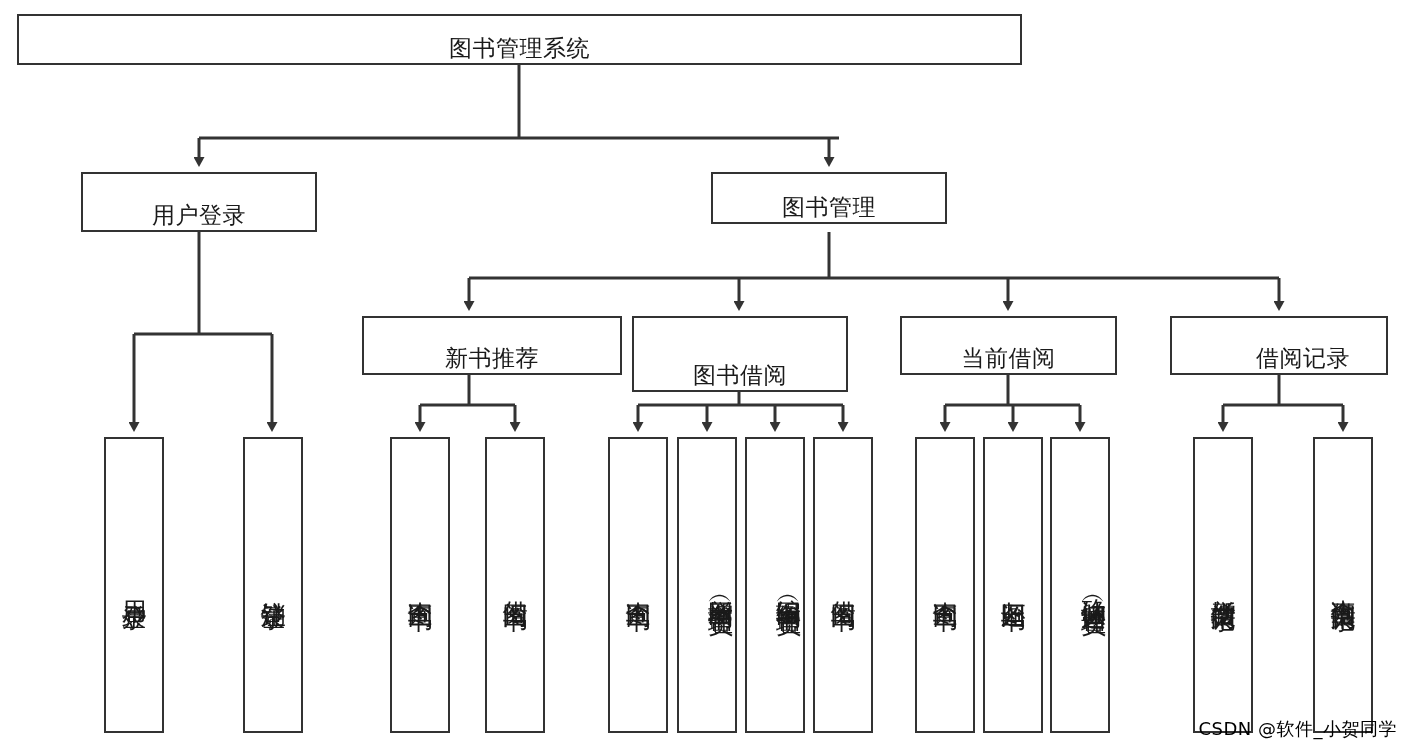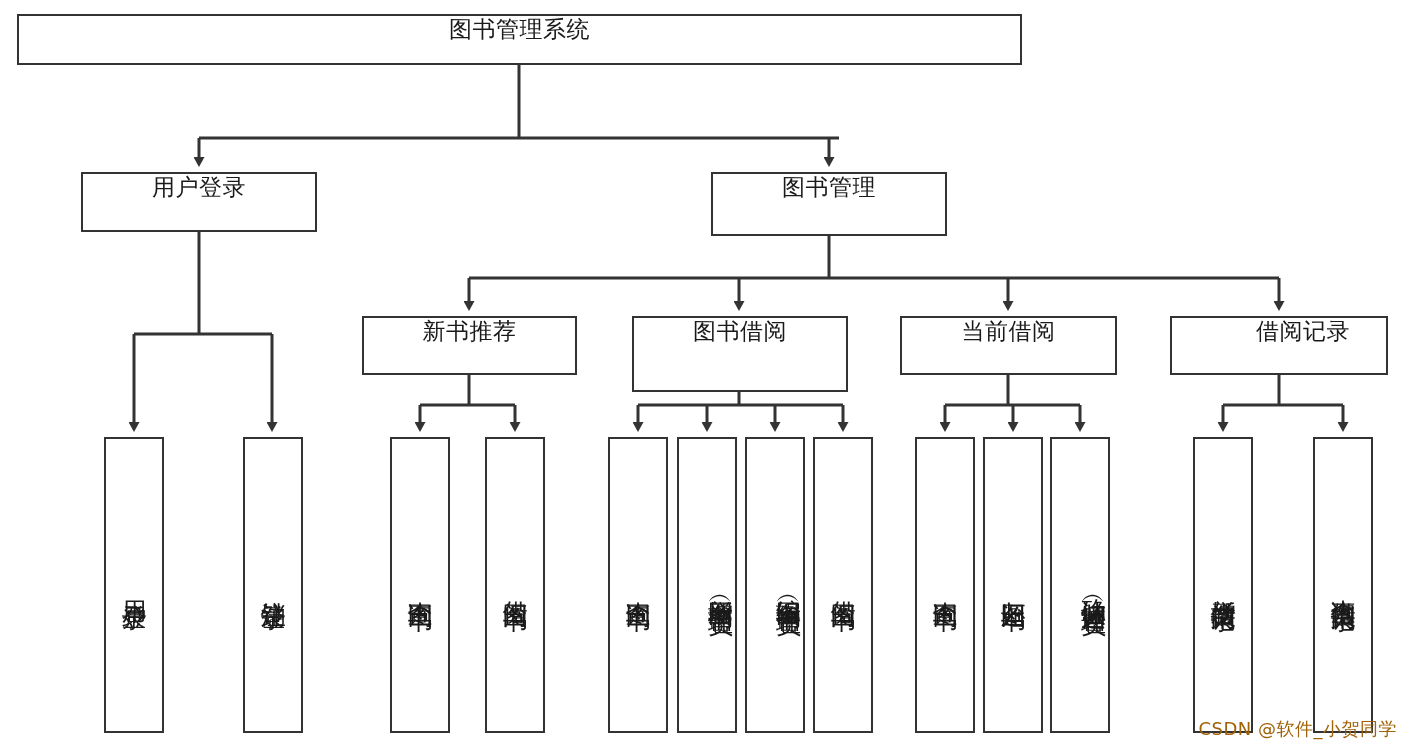--- a/index.html
+++ b/index.html
@@ -24,21 +24,21 @@
     width: 1405px;
     height: 747px;
     pointer-events: none;
   }
   .node {
     position: absolute;
     box-sizing: border-box;
     background: #ffffff;
     border: 2px solid #333333;
     display: flex;
-    align-items: flex-start;
+    align-items: flex-end;
     justify-content: center;
     text-align: center;
     color: #1a1a1a;
   }
   .node-h {
     font-size: 23px;
     line-height: 1.2;
     letter-spacing: 0.5px;
   }
   .node-v {
@@ -53,21 +53,21 @@
   }
   .node-v.centered {
     align-items: center;
     padding-top: 0;
   }
   .watermark {
     position: absolute;
     right: 8px;
     bottom: 6px;
     font-size: 18px;
-    color: #a16207;
+    color: #000000;
     letter-spacing: 0.5px;
     white-space: nowrap;
     font-family: "DejaVu Sans", "Liberation Sans", sans-serif;
     margin-top: 8px;
   }
 </style>
 </head>
 <body>
 
 <div id="canvas">
@@ -122,25 +122,25 @@
     </g>
   </svg>
 
   <div class="node node-h" style="left:17px; top:14px; width:1005px; height:51px;">
     <span>图书管理系统</span>
   </div>
 
   <div class="node node-h" style="left:81px; top:172px; width:236px; height:60px;">
     <span>用户登录</span>
   </div>
-  <div class="node node-h" style="left:711px; top:172px; width:236px; height:64px;">
+  <div class="node node-h" style="left:711px; top:172px; width:236px; height:52px;">
     <span>图书管理</span>
   </div>
 
-  <div class="node node-h" style="left:362px; top:316px; width:215px; height:59px;">
+  <div class="node node-h" style="left:362px; top:316px; width:260px; height:59px;">
     <span>新书推荐</span>
   </div>
   <div class="node node-h" style="left:632px; top:316px; width:216px; height:76px;">
     <span>图书借阅</span>
   </div>
   <div class="node node-h" style="left:900px; top:316px; width:217px; height:59px;">
     <span>当前借阅</span>
   </div>
   <div class="node node-h" style="left:1170px; top:316px; width:218px; height:59px;padding-left:48px;">
     <span>借阅记录</span>

